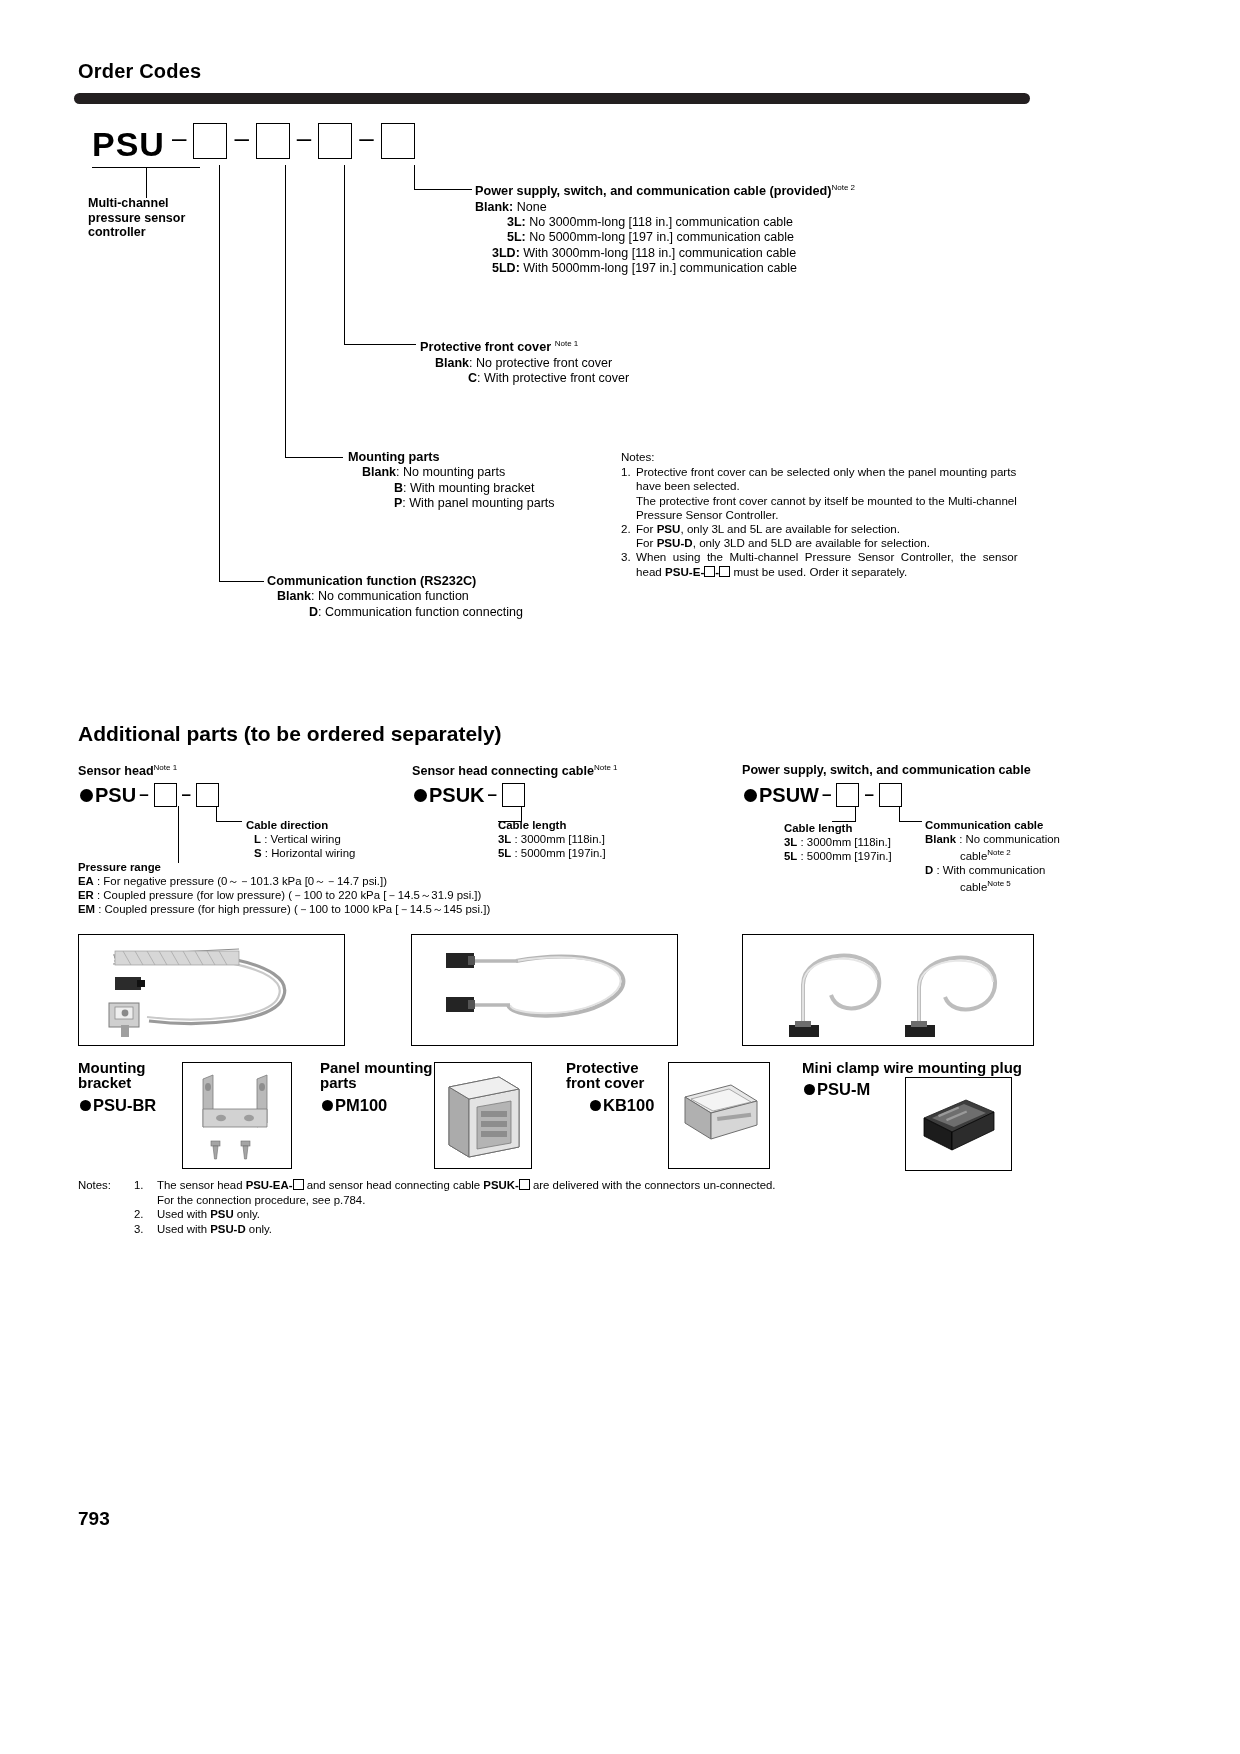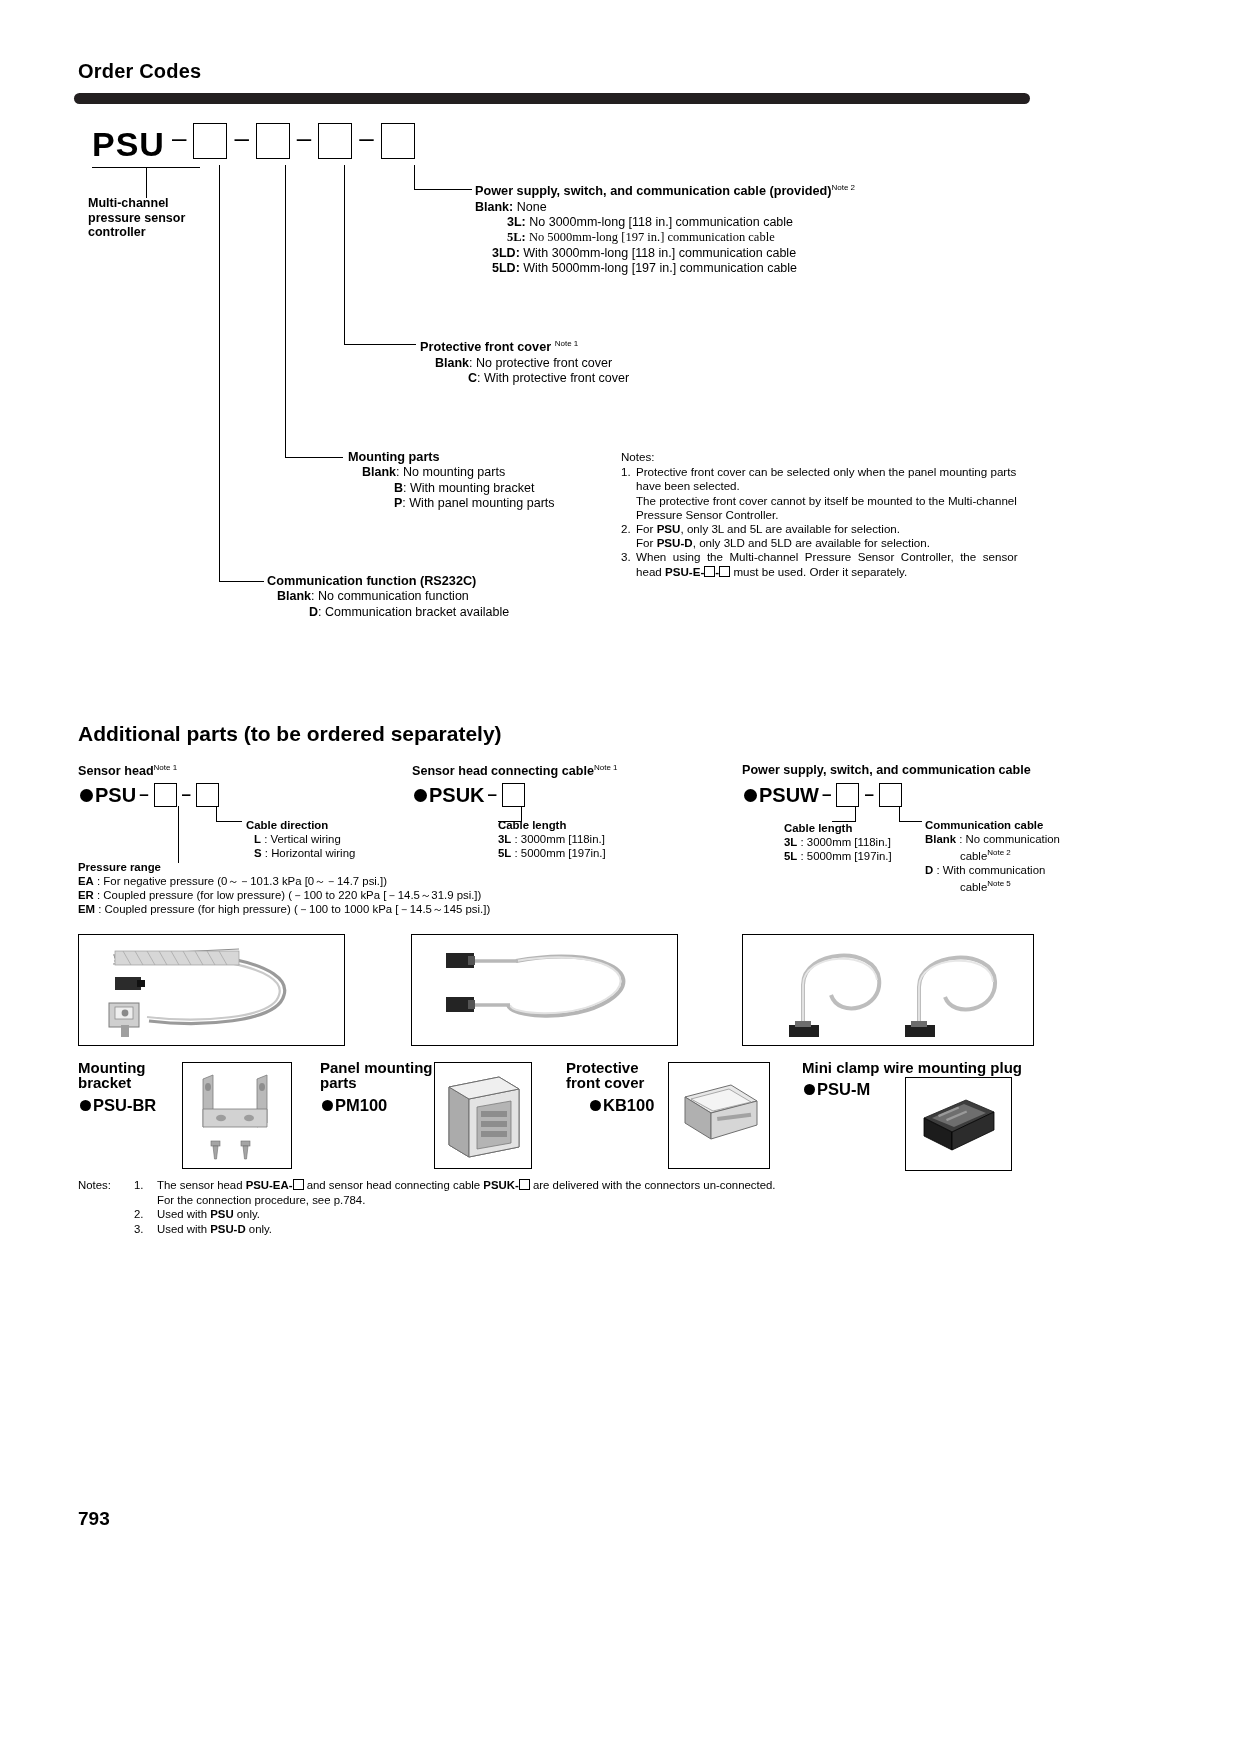--- a/index.html
+++ b/index.html
@@ -101,21 +101,21 @@
   </div>
 
   <div class="vline" style="left:414px;top:165px;height:25px;"></div>
   <div class="hline" style="left:414px;top:189px;width:58px;"></div>
 
   <div class="optblk" style="left:475px;top:180px;">
     <div class="hd"><span>Power supply, switch, and communication cable (provided)</span><span class="sup">Note 2</span></div>
     <div style="padding-left:0;">
       <div class="opt" style="text-indent:0;"><span class="k">Blank</span><span class="k">:</span> <span>None</span></div>
       <div class="opt" style="padding-left:32px;"><span class="k">3L</span><span class="k">:</span> <span>No 3000mm-long [118 in.] communication cable</span></div>
-      <div class="opt" style="padding-left:32px;font-family:Liberation Serif, serif;"><span class="k">5L</span><span class="k">:</span> <span>No 5000mm-long [197 in.] communication cable</span></div>
+      <div class="opt" style="padding-left:32px;"><span class="k">5L</span><span class="k">:</span> <span>No 5000mm-long [197 in.] communication cable</span></div>
       <div class="opt" style="padding-left:17px;"><span class="k">3LD</span><span class="k">:</span> <span>With 3000mm-long [118 in.] communication cable</span></div>
       <div class="opt" style="padding-left:17px;"><span class="k">5LD</span><span class="k">:</span> <span>With 5000mm-long [197 in.] communication cable</span></div>
     </div>
   </div>
 
   <div class="vline" style="left:344px;top:165px;height:180px;"></div>
   <div class="hline" style="left:344px;top:344px;width:72px;"></div>
 
   <div class="optblk" style="left:420px;top:336px;">
     <div class="hd"><span>Protective front cover</span> <span class="sup">Note 1</span></div>
@@ -132,21 +132,21 @@
     <div class="opt" style="padding-left:46px;"><span class="k">B</span><span>:</span> <span>With mounting bracket</span></div>
     <div class="opt" style="padding-left:46px;"><span class="k">P</span><span>:</span> <span>With panel mounting parts</span></div>
   </div>
 
   <div class="vline" style="left:219px;top:165px;height:417px;"></div>
   <div class="hline" style="left:219px;top:581px;width:45px;"></div>
 
   <div class="optblk" style="left:267px;top:574px;">
     <div class="hd">Communication function (RS232C)</div>
     <div class="opt" style="padding-left:10px;"><span class="k">Blank</span><span>:</span> <span>No communication function</span></div>
-    <div class="opt" style="padding-left:42px;"><span class="k">D</span><span>:</span> <span>Communication bracket available</span></div>
+    <div class="opt" style="padding-left:42px;"><span class="k">D</span><span>:</span> <span>Communication function connecting</span></div>
   </div>
 
   <div id="notes-block">
     <div class="nhead">Notes:</div>
 
     <div class="note-row">
       <div class="note-num">1.</div>
       <div class="note-txt">
         <div>Protective front cover can be selected only when the panel mounting parts</div>
         <div>have been selected.</div>

